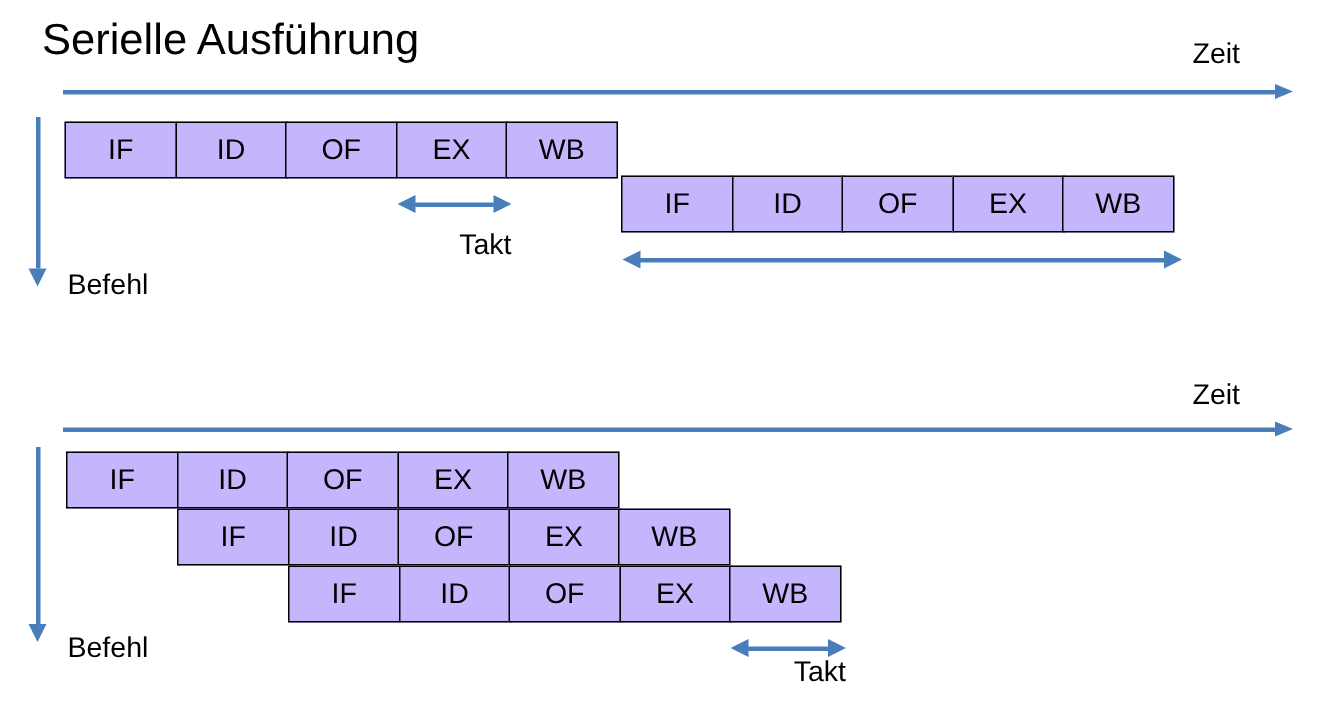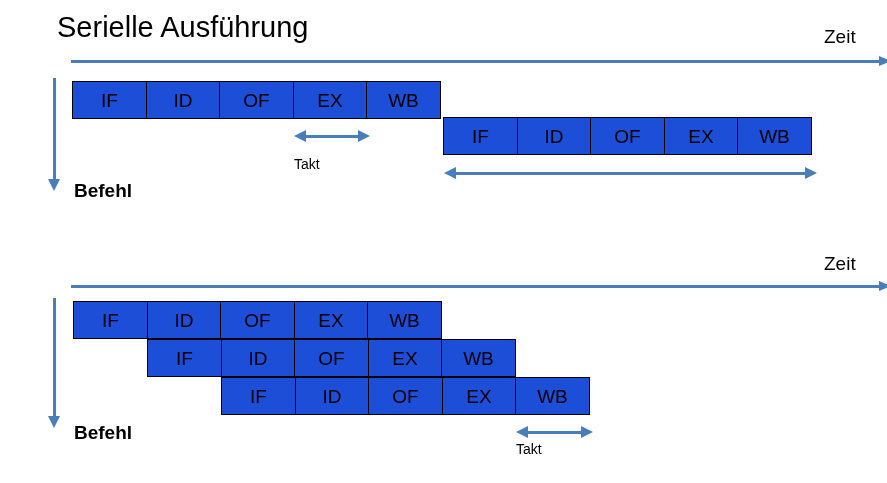--- a/index.html
+++ b/index.html
@@ -12,21 +12,20 @@
     height: 483px;
     position: relative;
     font-family: "Liberation Sans", sans-serif;
     color: #000000;
     overflow: hidden;
   }
   .panel {
     position: absolute;
     left: 0;
     width: 705px;
-    margin-left: 29px;
   }
   #panel-serial { top: 0; height: 240px; }
   #panel-pipeline { top: 240px; height: 243px; }
 
   .panel-title {
     position: absolute;
     left: 28px;
     top: 9px;
     font-size: 29px;
     line-height: 36px;
@@ -79,28 +78,27 @@
     height: 0;
     border-left: 6.5px solid transparent;
     border-right: 6.5px solid transparent;
     border-top: 12px solid #4a7ebb;
   }
   .befehl-label {
     position: absolute;
     font-size: 19px;
     line-height: 22px;
     white-space: nowrap;
-    font-weight: bold;
   }
 
   
   .stage-row { position: absolute; display: flex; }
   .stage-box {
     box-sizing: border-box;
-    background: #1d4ed8;
+    background: #c4b5fd;
     border: 1.5px solid #000000;
     margin-left: -1.5px;
     display: flex;
     align-items: center;
     justify-content: center;
     font-size: 19px;
     line-height: 19px;
     color: #000;
   }
   .stage-box:first-child { margin-left: 0; }
@@ -126,24 +124,24 @@
   .measure .mhead-r {
     position: absolute;
     right: 0; top: 0;
     width: 0; height: 0;
     border-top: 6.5px solid transparent;
     border-bottom: 6.5px solid transparent;
     border-left: 12px solid #4a7ebb;
   }
   .measure-label {
     position: absolute;
-    font-size: 14px;
+    font-size: 19px;
     line-height: 22px;
     white-space: nowrap;
-    text-align: left;
+    text-align: right;
   }
 </style>
 </head>
 <body>
 
 <div class="panel" id="panel-serial">
 
   <div class="panel-title">Serielle Ausführung</div>
 
   <div class="axis-label" style="left:795px; top:26px;">Zeit</div>

